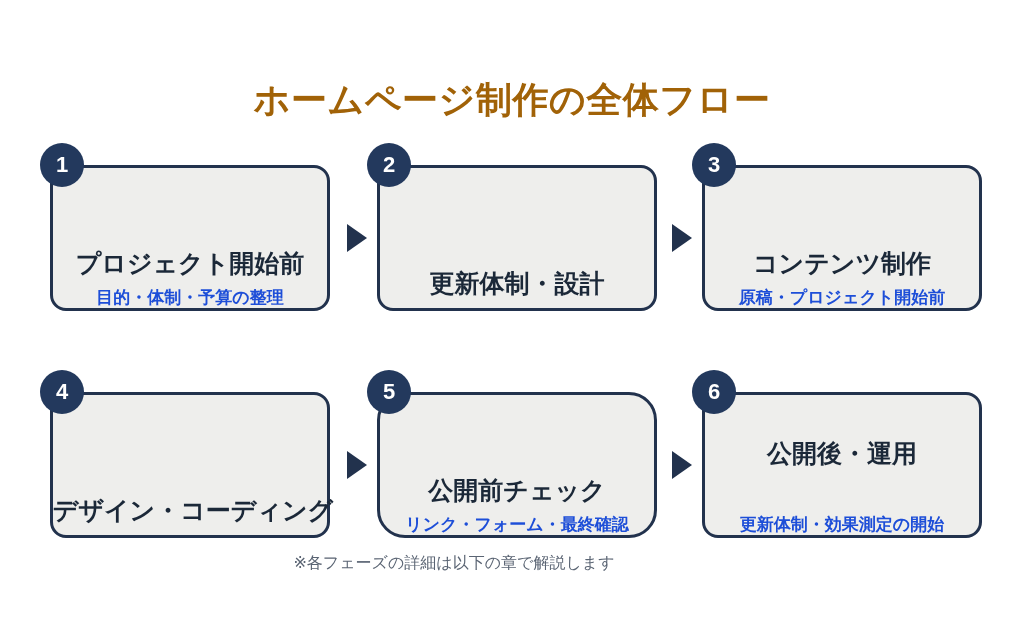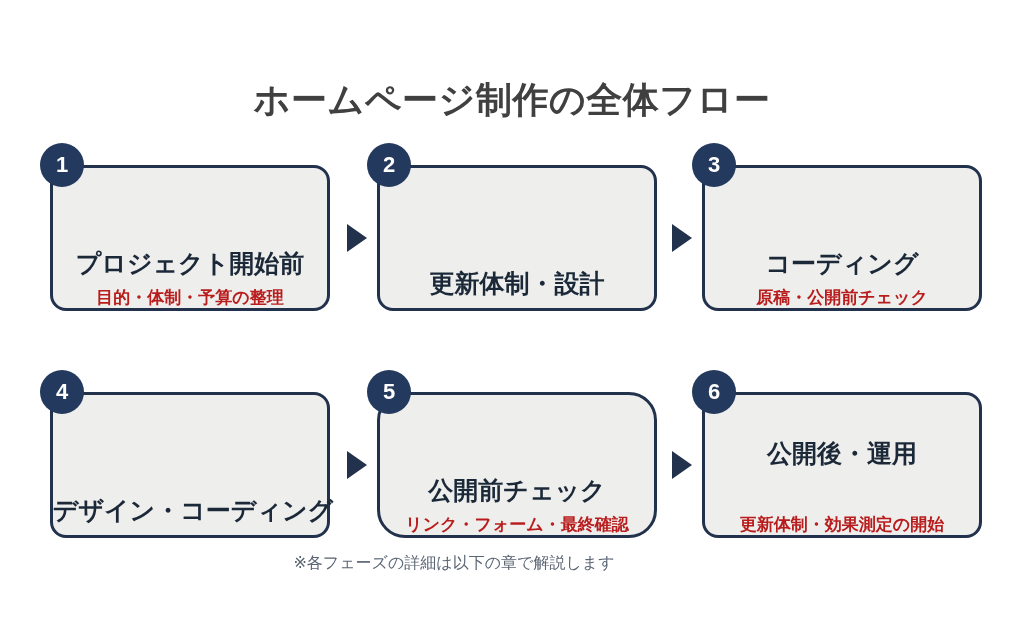--- a/index.html
+++ b/index.html
@@ -16,21 +16,21 @@
   }
 
   #page-title {
     position: absolute;
     left: 0;
     top: 76px;
     width: 1024px;
     text-align: center;
     font-size: 36px;
     font-weight: bold;
-    color: #404040;
+    color: #a16207;
     letter-spacing: 0.5px;
     white-space: nowrap;
   }
 
   .flow-grid {
     position: absolute;
     left: 0;
     top: 0;
     width: 1024px;
     height: 640px;
@@ -55,21 +55,21 @@
     font-weight: bold;
     color: #1b2838;
     line-height: 1.15;
     white-space: nowrap;
     margin-bottom: 10px;
   }
 
   .card-sub {
     font-size: 17px;
     font-weight: bold;
-    color: #b91c1c;
+    color: #1d4ed8;
     line-height: 1.2;
     white-space: nowrap;
   }
 
   .step-badge {
     position: absolute;
     width: 44px;
     height: 44px;
     border-radius: 50%;
     background: #23395d;
@@ -139,22 +139,22 @@
   <div class="arrow-connector" id="arrow-1"></div>
 
   <div class="flow-card" id="card-2">
     <div class="card-title">更新体制・設計</div>
   </div>
   <div class="step-badge" id="badge-2">2</div>
 
   <div class="arrow-connector" id="arrow-2"></div>
 
   <div class="flow-card" id="card-3">
-    <div class="card-title">コーディング</div>
-    <div class="card-sub">原稿・公開前チェック</div>
+    <div class="card-title">コンテンツ制作</div>
+    <div class="card-sub">原稿・プロジェクト開始前</div>
   </div>
   <div class="step-badge" id="badge-3">3</div>
 
   <div class="flow-card" id="card-4">
     <div class="card-title">デザイン・コーディング</div>
   </div>
   <div class="step-badge" id="badge-4">4</div>
 
   <div class="arrow-connector" id="arrow-3"></div>
 

